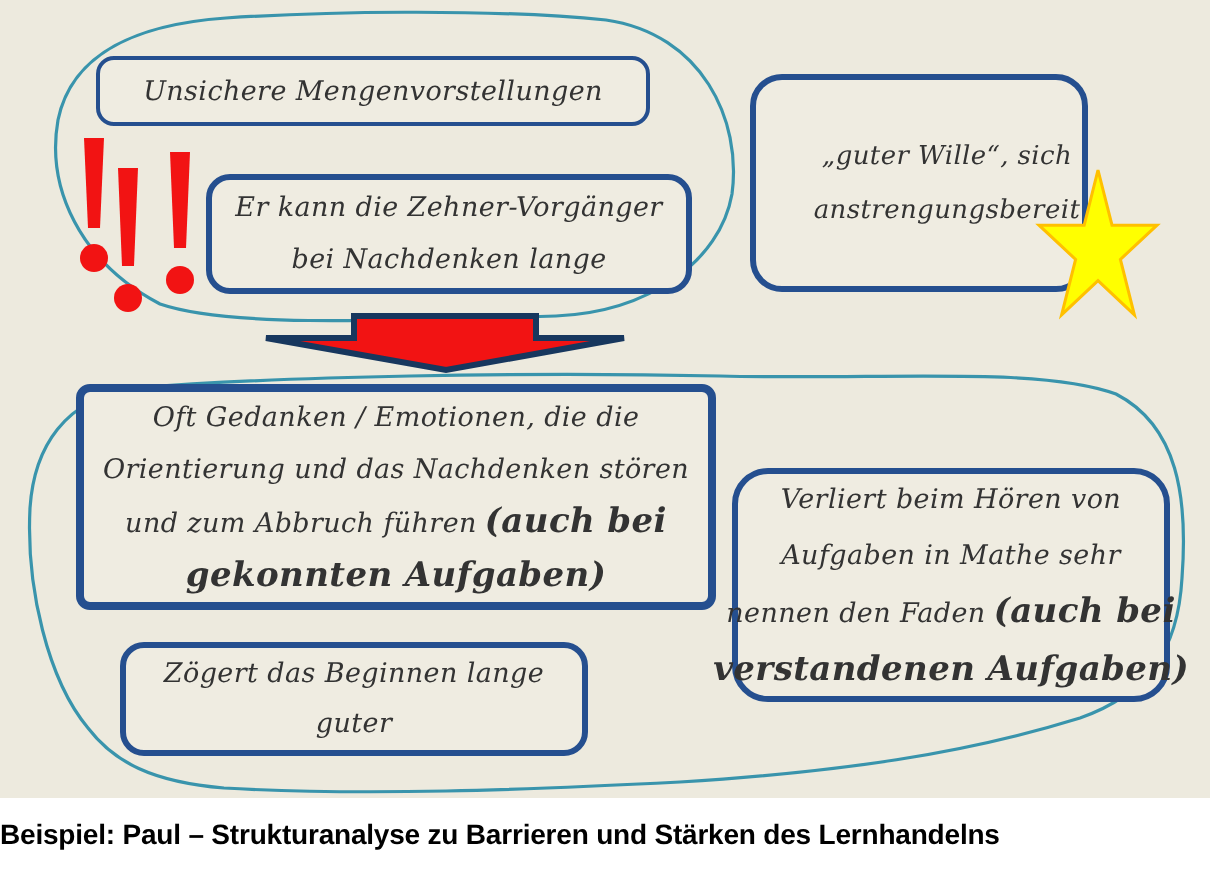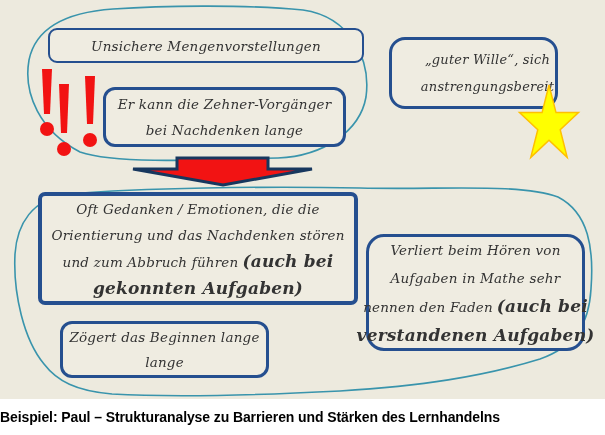--- a/index.html
+++ b/index.html
@@ -54,26 +54,26 @@
     color: #333333;
     font-style: italic;
     font-size: 13.5px;
     line-height: 24px;
     letter-spacing: 0.2px;
   }
   .box .line { white-space: nowrap; }
   .box .small { font-size: 17px; font-weight: bold; }
   .box .main { margin-right: 4px; }
 
-  .box-a { left: 48px;  top: 28px;  width: 316px; height: 35px;  border-radius: 9px;  border-width: 2px; }
+  .box-a { left: 48px;  top: 28px;  width: 277px; height: 35px;  border-radius: 9px;  border-width: 2px; }
   .box-b { left: 103px; top: 87px;  width: 243px; height: 60px;  border-radius: 12px; border-width: 3px; line-height: 26px; align-items: center; }
-  .box-c { left: 389px; top: 37px;  width: 169px; height: 72px;  border-radius: 16px; border-width: 3px; line-height: 27px; font-size: 13px; padding-left: 28px; }
+  .box-c { left: 375px; top: 37px;  width: 169px; height: 109px;  border-radius: 16px; border-width: 3px; line-height: 27px; font-size: 13px; padding-left: 28px; }
   .box-d { left: 38px;  top: 192px; width: 320px; height: 113px; border-radius: 7px; border-width: 4px; line-height: 26px; }
   .box-e { left: 366px; top: 234px; width: 219px; height: 117px; border-radius: 18px; border-width: 3px; line-height: 28px; justify-content: center; }
-  .box-f { left: 60px;  top: 321px; width: 209px; height: 57px;  border-radius: 12px; border-width: 3px; line-height: 25px; }
+  .box-f { left: 60px;  top: 321px; width: 234px; height: 57px;  border-radius: 12px; border-width: 3px; line-height: 25px; }
 
   .caption-bar {
     position: absolute;
     left: 0; top: 399px;
     width: 605px;
     height: 36px;
     background: #ffffff;
     display: flex;
     align-items: center;
     justify-content: flex-start;
@@ -137,21 +137,21 @@
       <div class="line">Verliert beim Hören von</div>
       <div class="line">Aufgaben in Mathe sehr</div>
       <div class="line">
         <span class="main">nennen den Faden</span><span class="small">(auch bei</span>
       </div>
       <div class="line small">verstandenen Aufgaben)</div>
     </div>
 
     <div class="box box-f">
       <div class="line">Zögert das Beginnen lange</div>
-      <div class="line">lange</div>
+      <div class="line">guter</div>
     </div>
 
     <svg class="layer" width="605" height="399" viewBox="0 0 605 399">
       <polygon class="star" points="549,85 556,112.6 578.5,112.6 560.2,129.7 567.2,157.4 549,140.3 530.8,157.4 537.8,129.7 519.5,112.6 542.1,112.6"></polygon>
     </svg>
   </div>
 
   <div class="caption-bar">
     <div class="caption-text">Beispiel: Paul – Strukturanalyse zu Barrieren und Stärken des Lernhandelns</div>
   </div>

